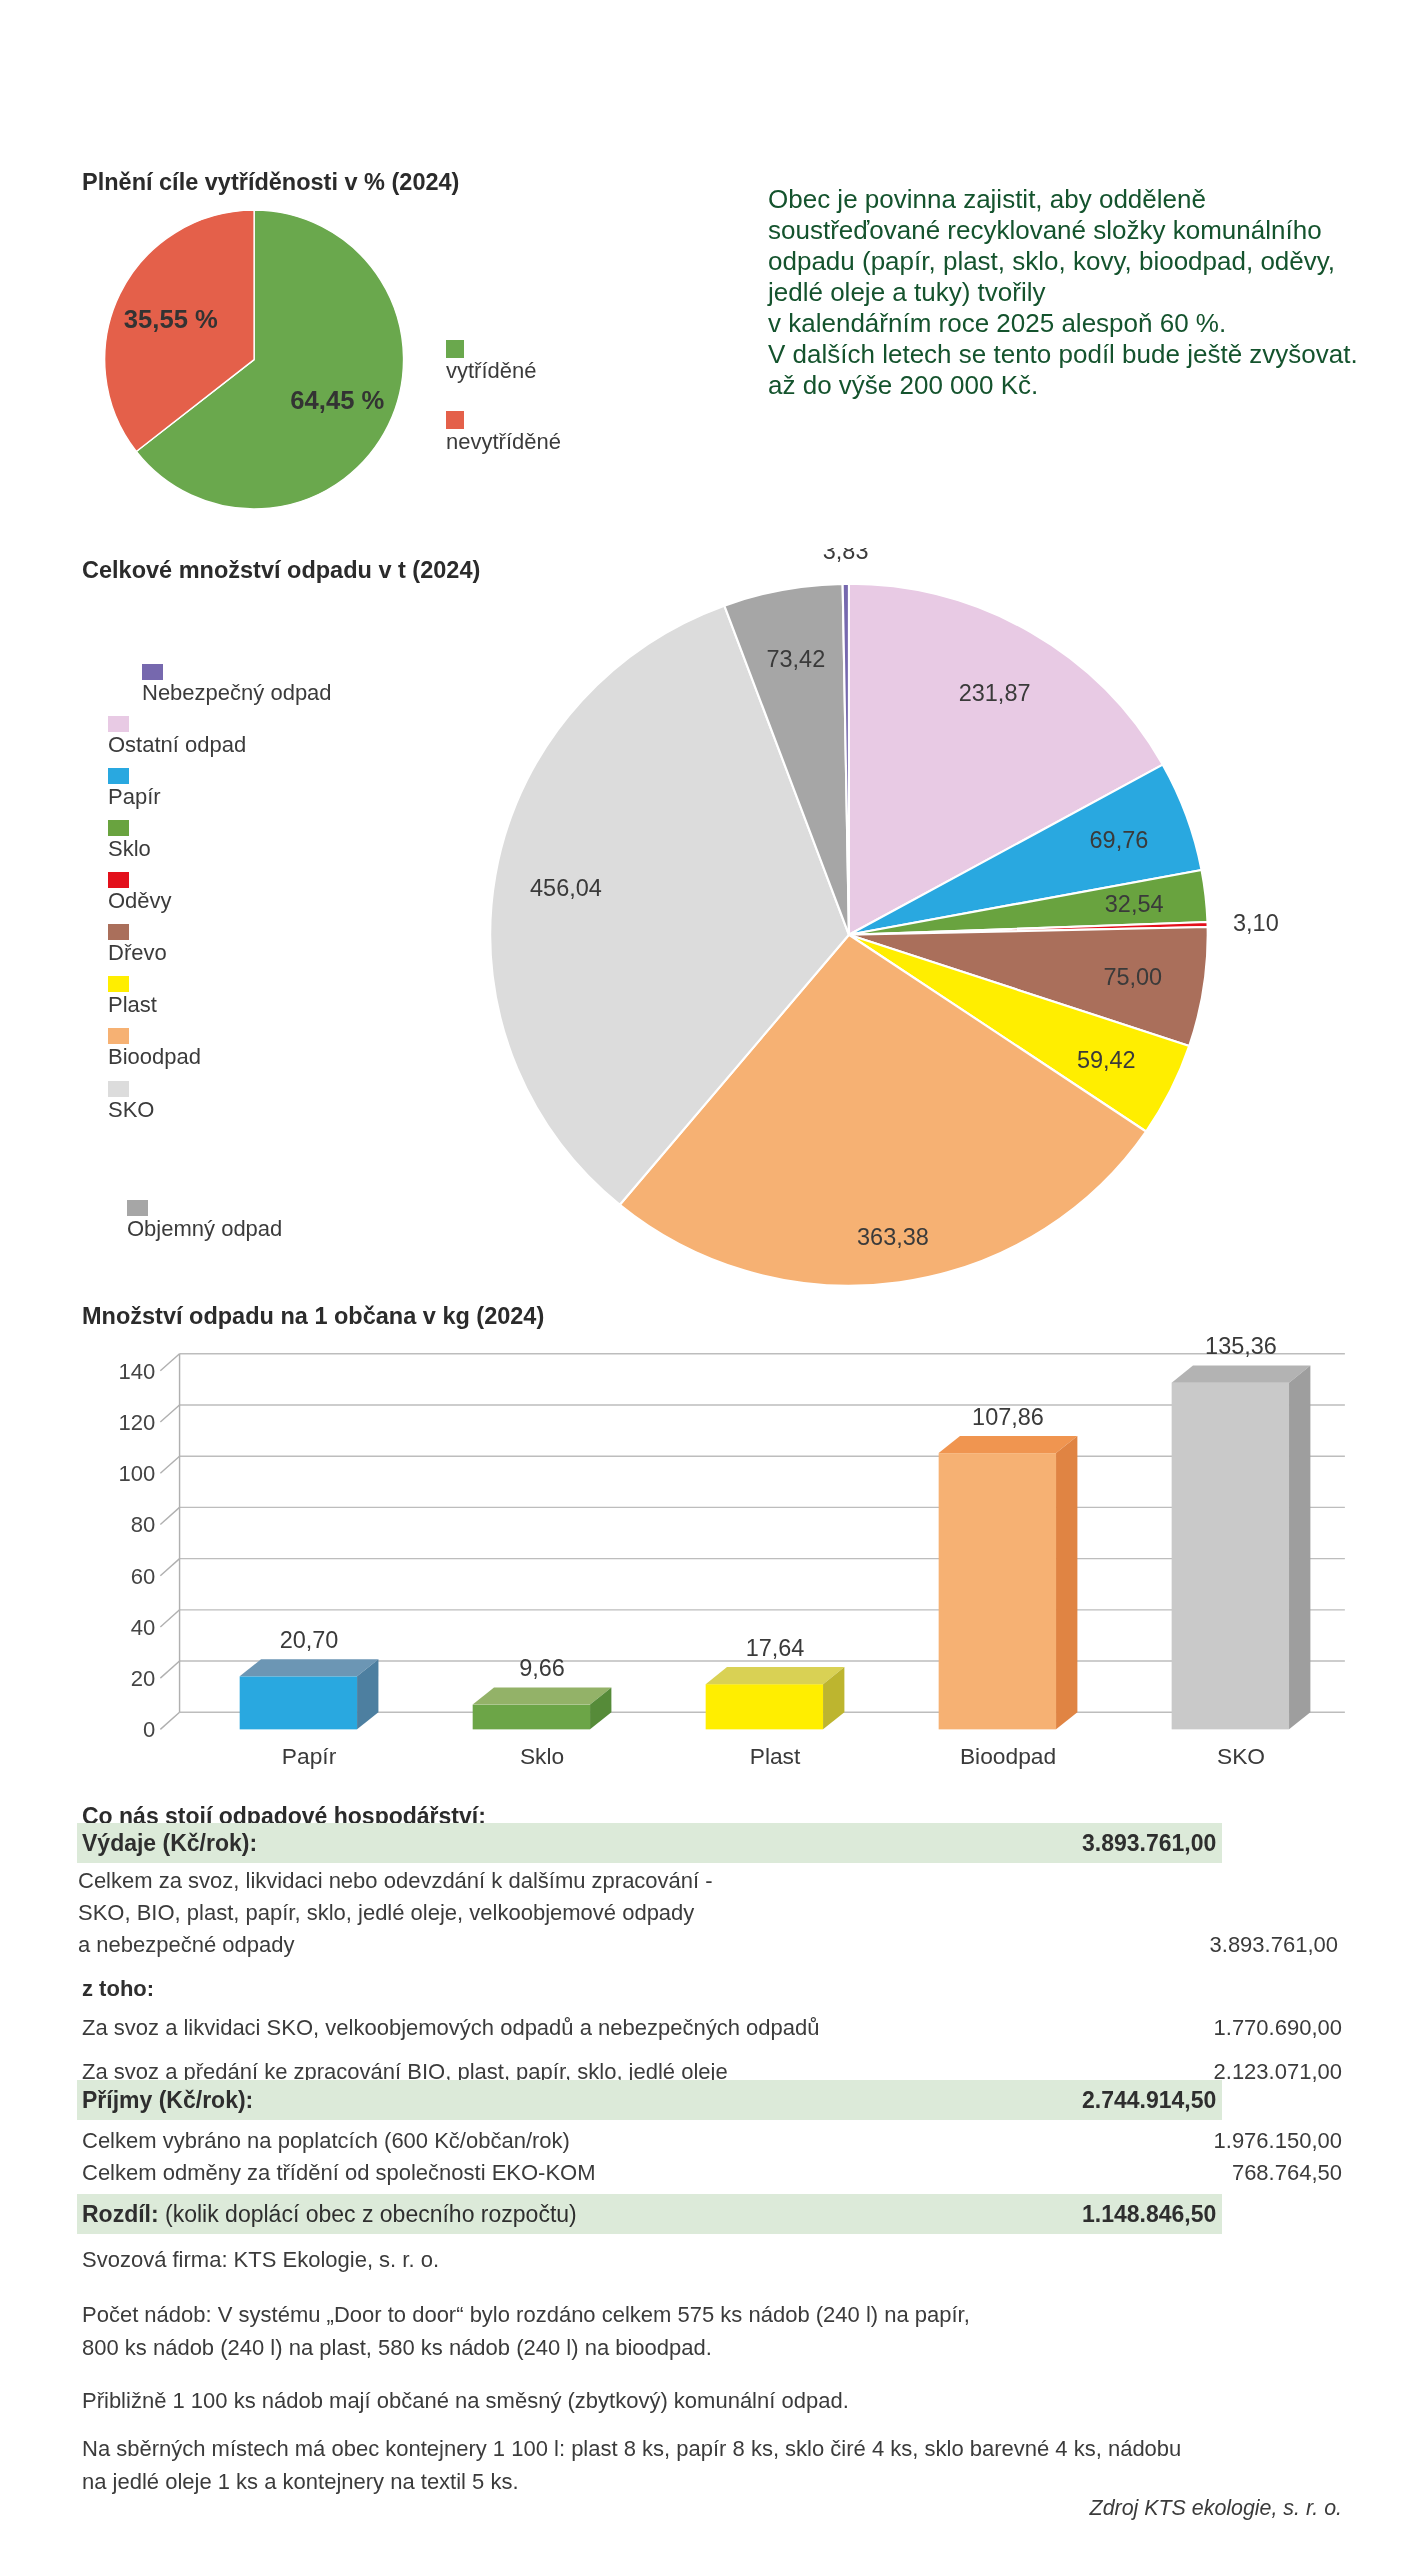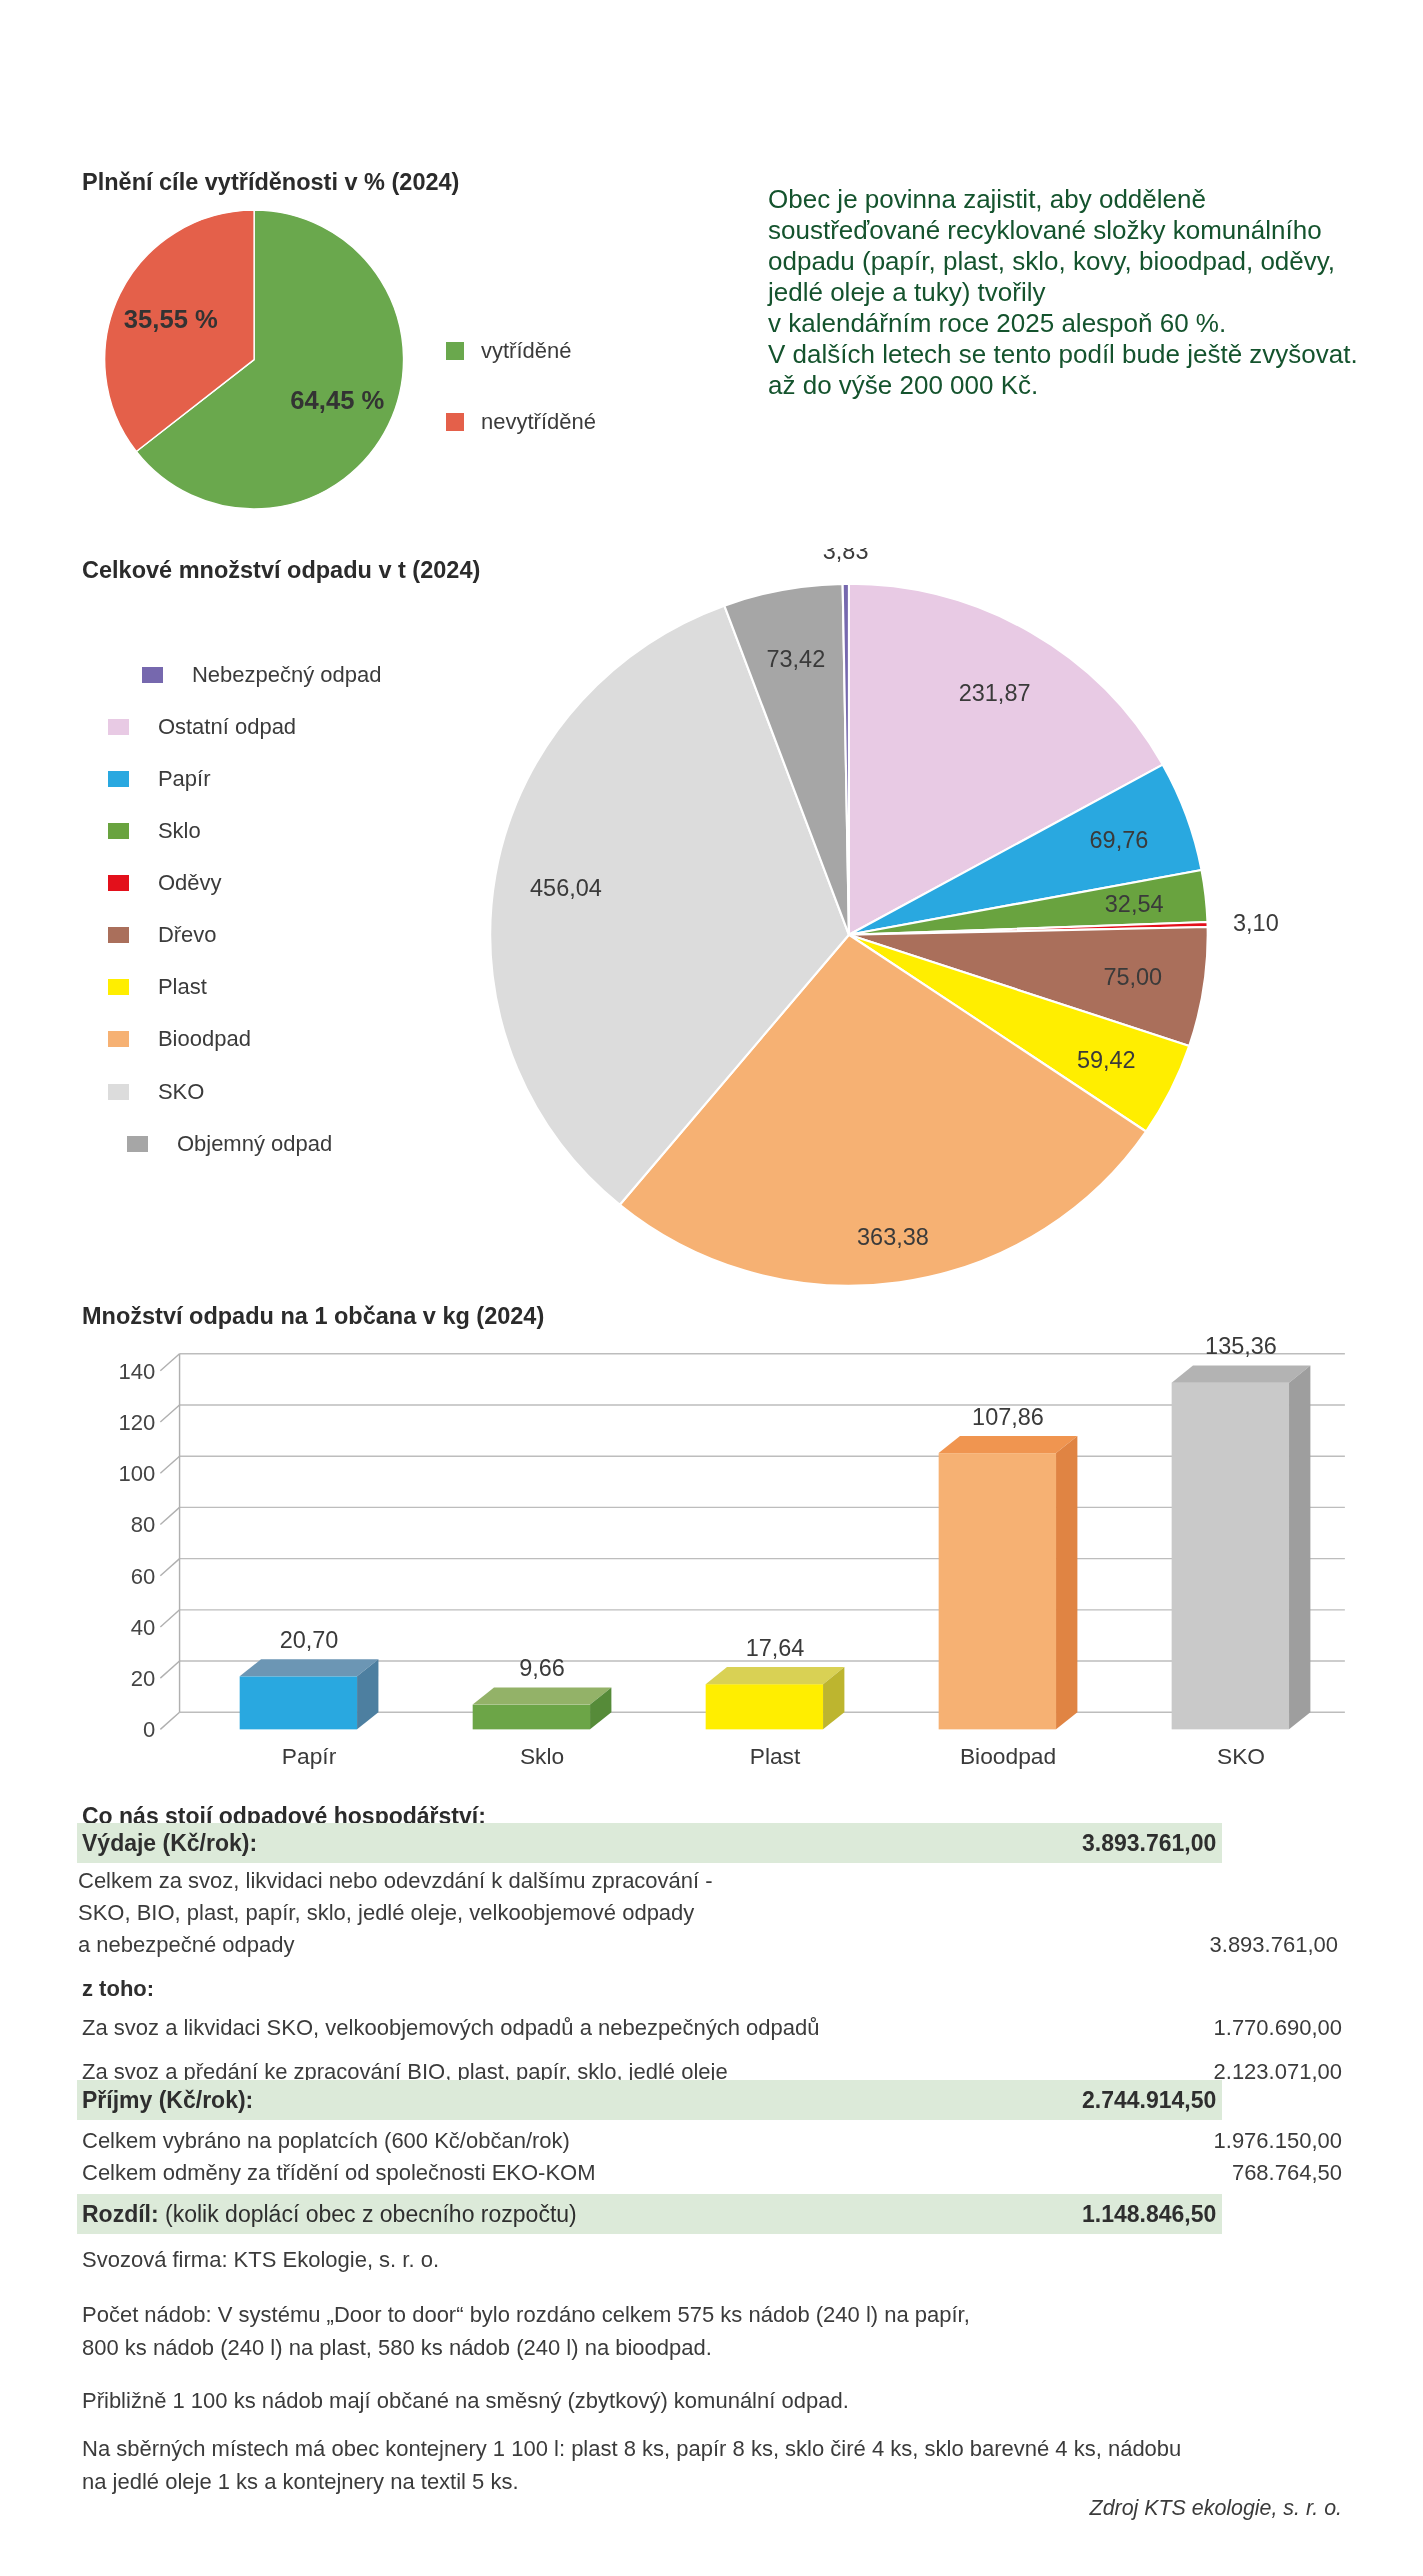--- a/index.html
+++ b/index.html
@@ -2,21 +2,21 @@
 <html style="font-size:11.4px"><head>
 <meta charset="utf-8">
 <style>
   html,body{margin:0;padding:0;background:#ffffff;}
   .page{position:relative;width:1424px;height:2576px;background:#fff;overflow:hidden;
         font-family:"Liberation Sans","DejaVu Sans",sans-serif;color:#3b3b3b;}
   .abs{position:absolute;}
   .page-title{left:82px;top:68px;font-size:30px;font-weight:bold;white-space:nowrap;}
   .sec-heading{left:82px;font-size:23.5px;font-weight:bold;color:#2b2b2b;white-space:nowrap;}
   .note-block{left:768px;top:184px;width:627px;font-size:26px;line-height:31px;color:#14532d;}
-  .legend-item{display:flex;align-items:center;height:21.4px;}
+  .legend-item{display:flex;align-items:flex-start;height:21.4px;flex-direction:column;}
   .swatch{display:inline-block;flex:0 0 auto;}
   .legend1 .swatch{width:18px;height:18px;margin-right:17px;}
   .legend1{left:446px;font-size:22px;}
   .legend2{left:108px;font-size:22px;}
   .legend2 .swatch{width:21.4px;height:15.7px;margin-right:28.5px;}
   .tbl-highlight{left:77px;width:1145px;height:40px;box-sizing:border-box;
     padding:0 5.7px 0 5px;display:flex;justify-content:space-between;align-items:center;
     font-size:23px;font-weight:bold;color:#2e2e2e;}
   .tbl-line{left:82px;width:1260px;height:32px;display:flex;justify-content:space-between;
     align-items:flex-end;font-size:22px;}
@@ -92,21 +92,21 @@
         <span>Plast</span>
       </div>
       <div class="abs legend-item legend2" style="top: 1028px;">
         <span class="swatch" style="background-color: rgb(246, 177, 115);"></span>
         <span>Bioodpad</span>
       </div>
       <div class="abs legend-item legend2" style="top: 1081px;">
         <span class="swatch" style="background-color: rgb(220, 220, 220);"></span>
         <span>SKO</span>
       </div>
-      <div class="abs legend-item legend2" style="top: 1133px; padding-left: 19px;">
+      <div class="abs legend-item legend2" style="top: 1200px; padding-left: 19px;">
         <span class="swatch" style="background-color: rgb(166, 166, 166);"></span>
         <span>Objemný odpad</span>
       </div>
     </div>
 
   <svg id="svg-total-pie" class="abs" style="left:456px;top:548px;" width="840" height="755" viewBox="0 0 1180 1060">
       <path d="M 552 543 L 552.00 50.00 A 504 493 0 0 1 992.82 304.01 Z" fill="#E8CAE4" stroke="#ffffff" stroke-width="3" stroke-linejoin="round"></path>
       <path d="M 552 543 L 992.82 304.01 A 504 493 0 0 1 1047.33 451.94 Z" fill="#29A8E0" stroke="#ffffff" stroke-width="3" stroke-linejoin="round"></path>
       <path d="M 552 543 L 1047.33 451.94 A 504 493 0 0 1 1055.67 525.08 Z" fill="#69A33F" stroke="#ffffff" stroke-width="3" stroke-linejoin="round"></path>
       <path d="M 552 543 L 1055.67 525.08 A 504 493 0 0 1 1055.88 532.09 Z" fill="#E3101B" stroke="#ffffff" stroke-width="3" stroke-linejoin="round"></path>

